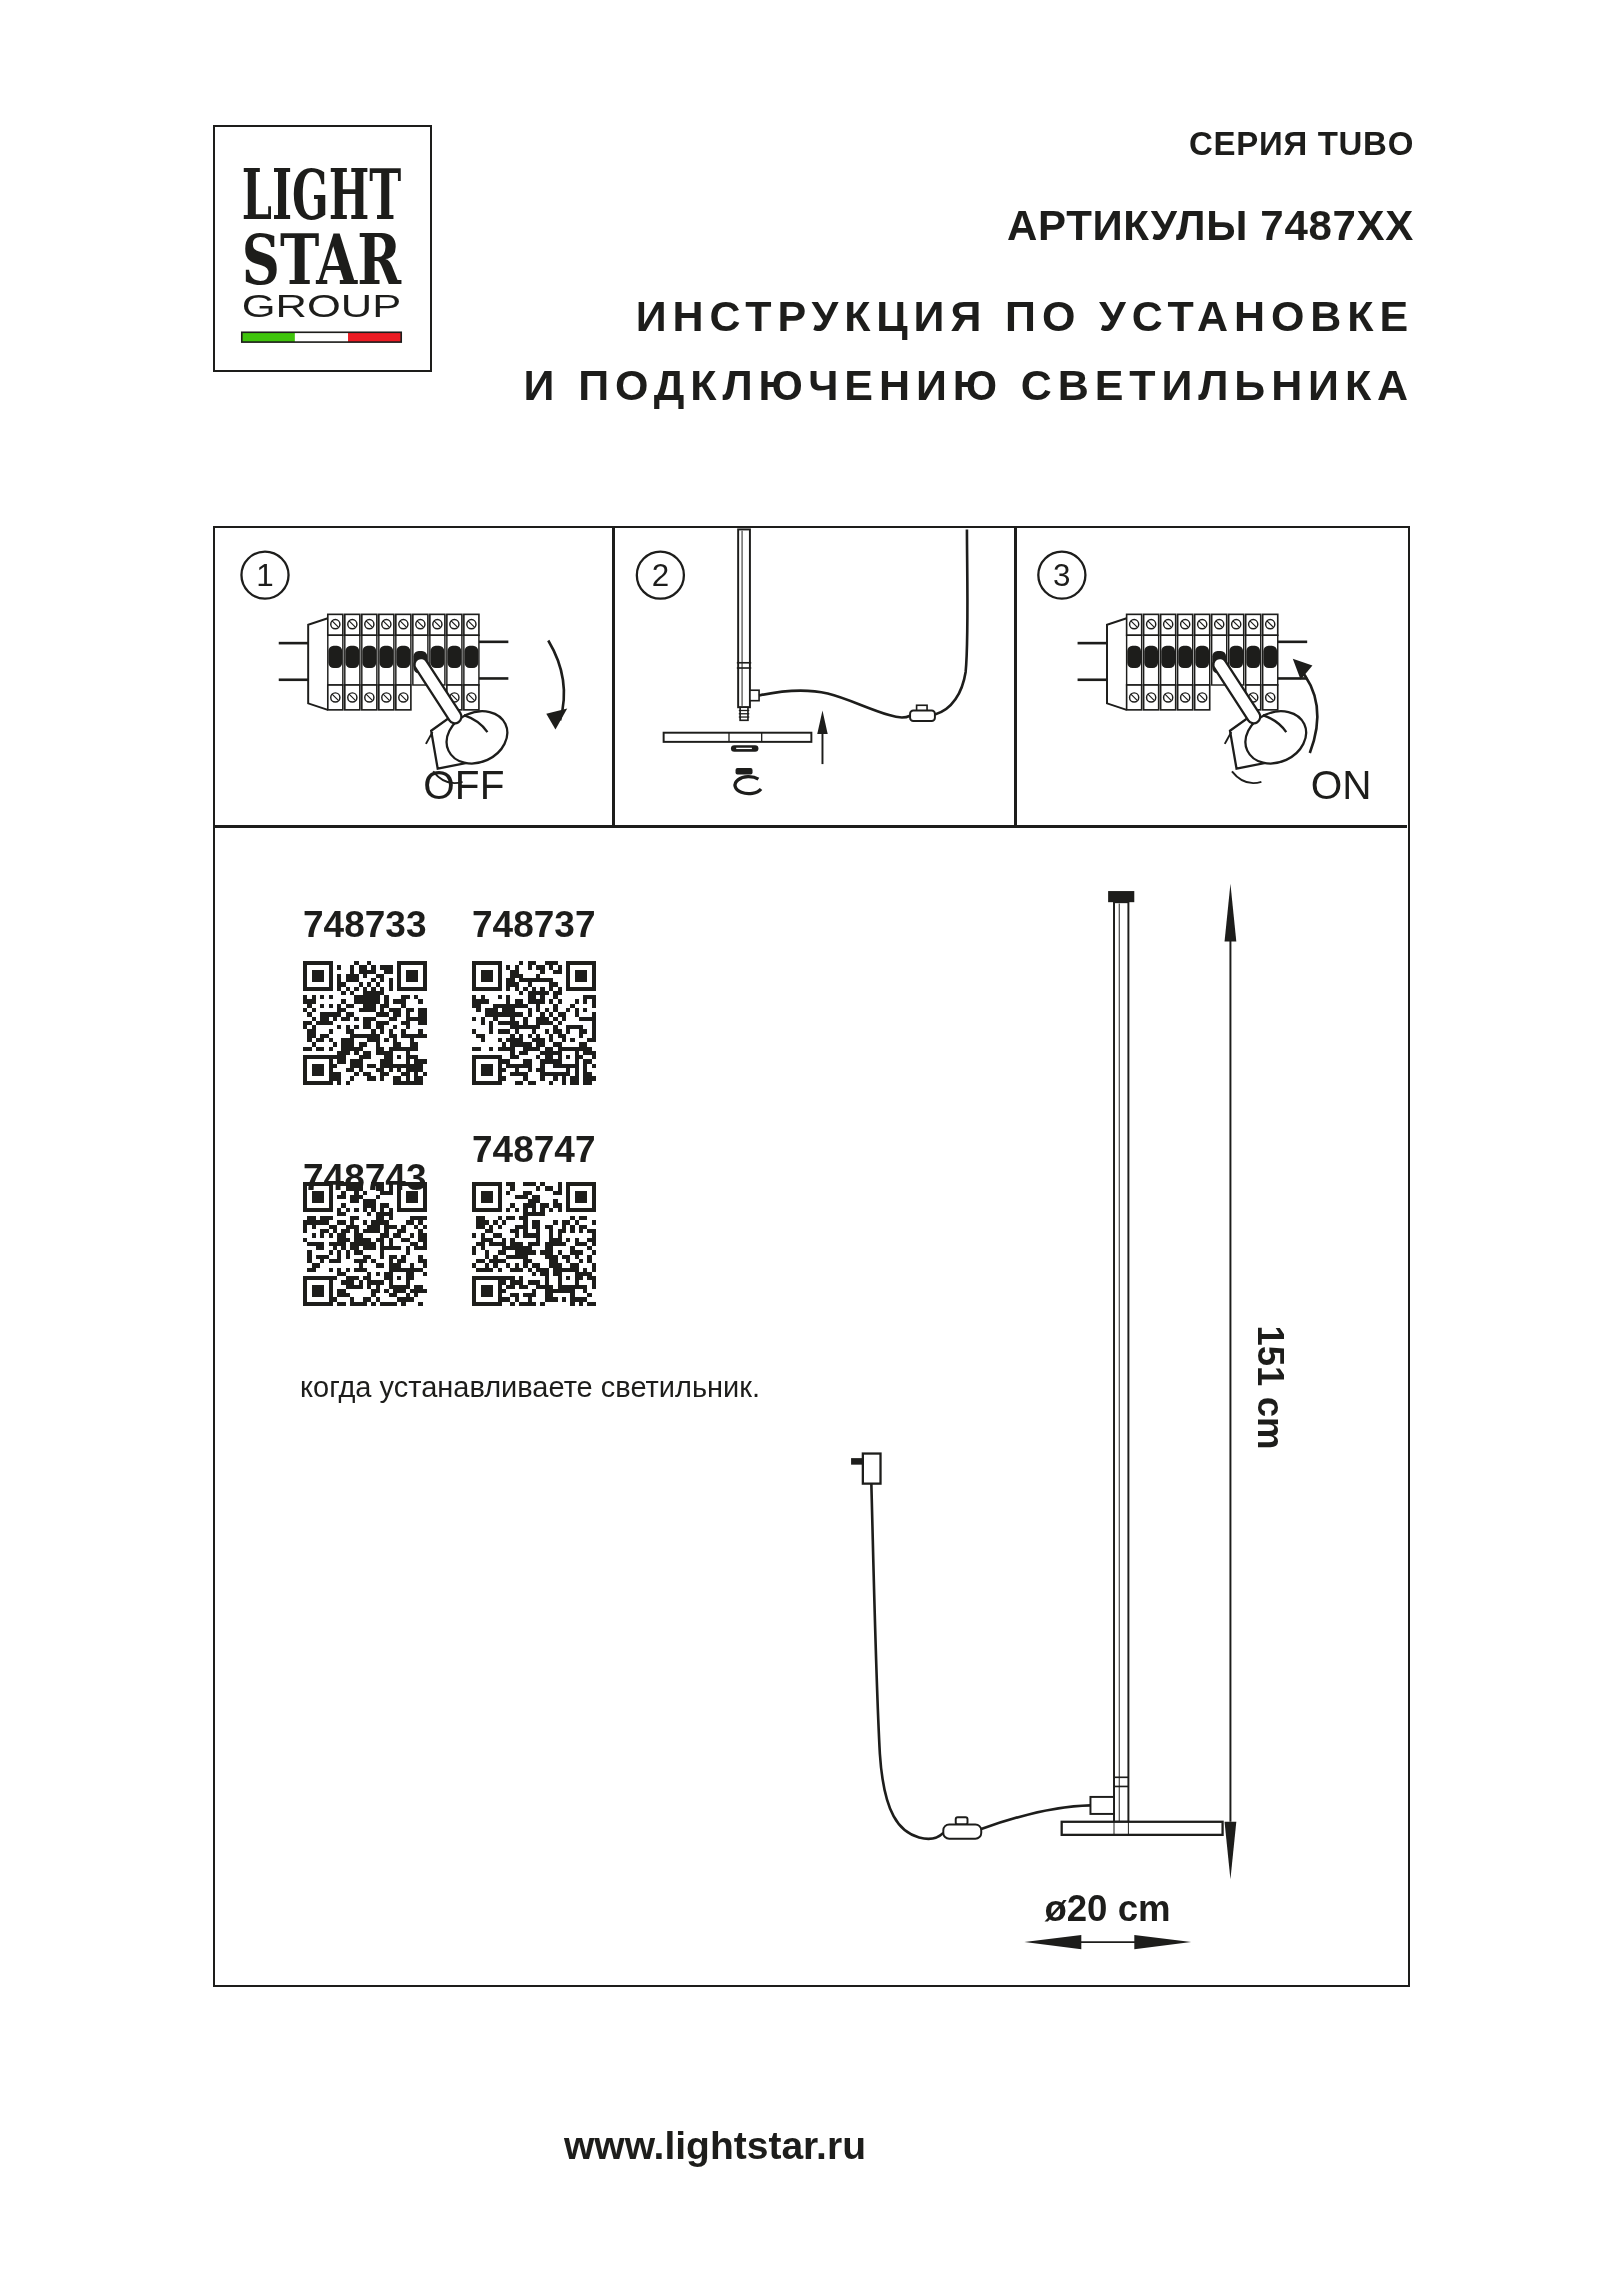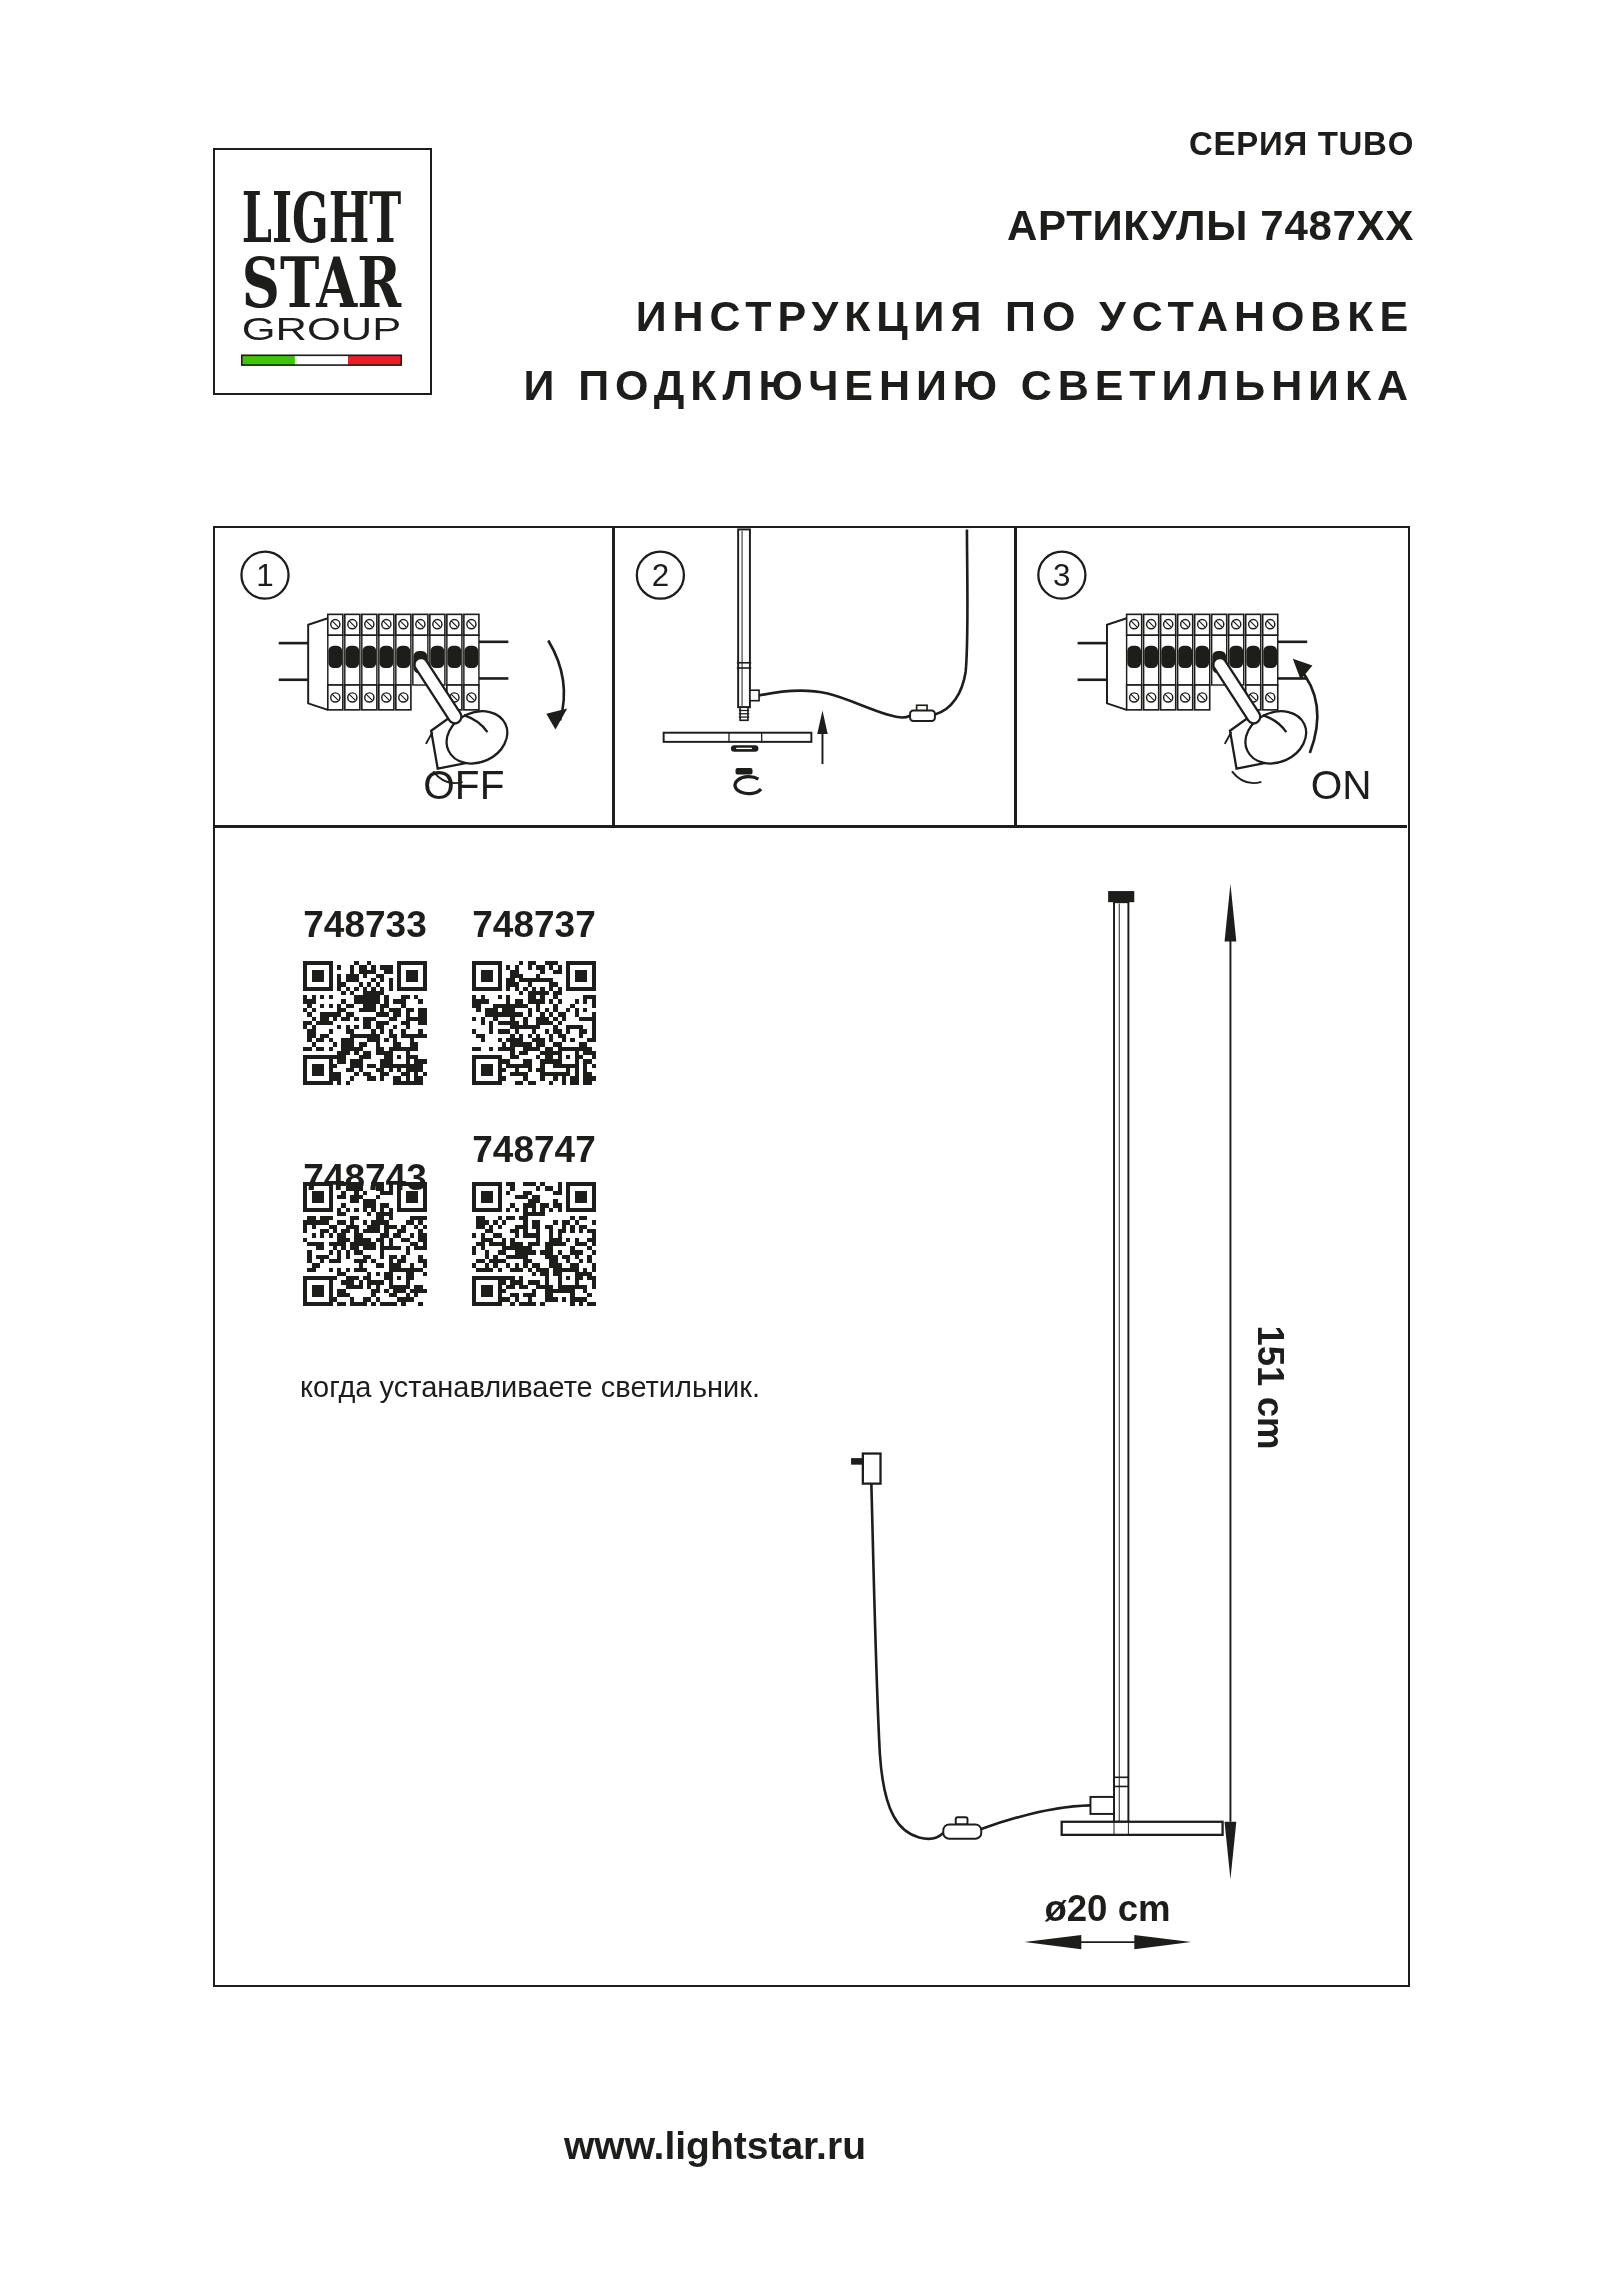--- a/index.html
+++ b/index.html
@@ -1,37 +1,37 @@
 <!DOCTYPE html>
 <html style="font-size:10.5px"><head>
 <meta charset="utf-8">
 <style>
   * { margin:0; padding:0; box-sizing:border-box; }
   html,body { width:1623px; height:2295px; background:#ffffff; }
   body { font-family:"Liberation Sans", sans-serif; color:#1d1d1b; position:relative; }
   .abs { position:absolute; }
 
   
-  .logo-box { left:213px; top:148px; width:219px; height:247px; border:2.6px solid #1d1d1b; }
+  .logo-box { left:213px; top:125px; width:219px; height:247px; border:2.6px solid #1d1d1b; }
 
   
   .hdr { right:209px; text-align:right; font-weight:bold; white-space:nowrap; }
   .hdr-series   { top:125px; font-size:33px; letter-spacing:0.7px; }
   .hdr-articles { top:202px; font-size:42px; letter-spacing:0.7px; }
   .hdr-title1   { top:292px; font-size:43px; letter-spacing:5.9px; }
   .hdr-title2   { top:361px; font-size:43px; letter-spacing:5.9px; }
 
   
   .fig-box { left:213px; top:526px; width:1197px; height:1461px; border:2.6px solid #1d1d1b; }
   .row-line { left:0; top:297px; width:1192px; height:2.6px; background:#1d1d1b; }
   .col-line { top:0; width:2.6px; height:297px; background:#1d1d1b; }
   .panel-svg { top:0; }
 
   
-  .qr-label { width:124px; text-align:center; font-size:37px; font-weight:bold; white-space:nowrap; }
+  .qr-label { width:124px; font-size:37px; font-weight:bold; white-space:nowrap; }
   .qr-svg { width:124px; height:124px; }
 
   
   .notes { left:300px; top:1370px; font-size:29px; line-height:35px; font-weight:400; }
 
   
   .footer { left:0; top:2124px; width:1430px; text-align:center; font-size:39px; font-weight:bold; }
 
   svg { overflow:visible; }
   .oln { fill:#ffffff; stroke:#1d1d1b; stroke-width:3.5px; }

